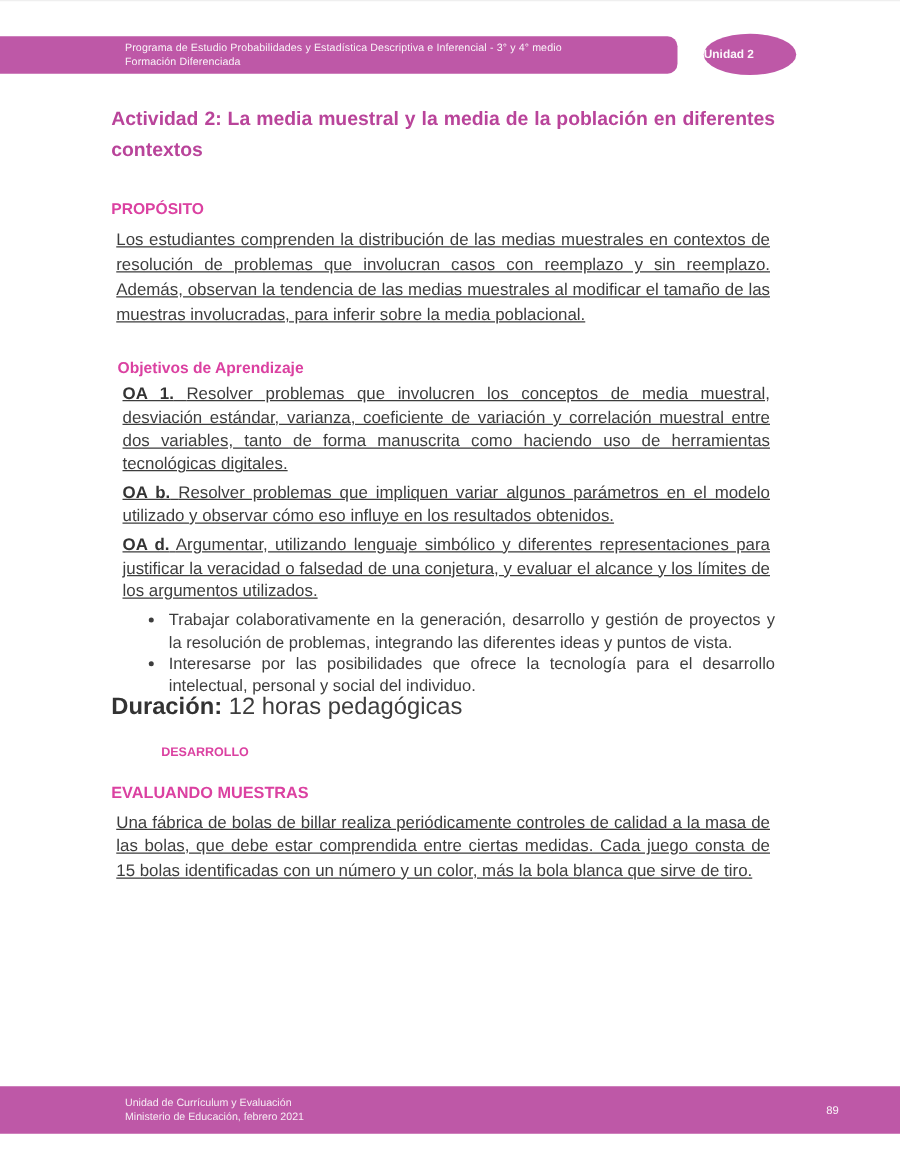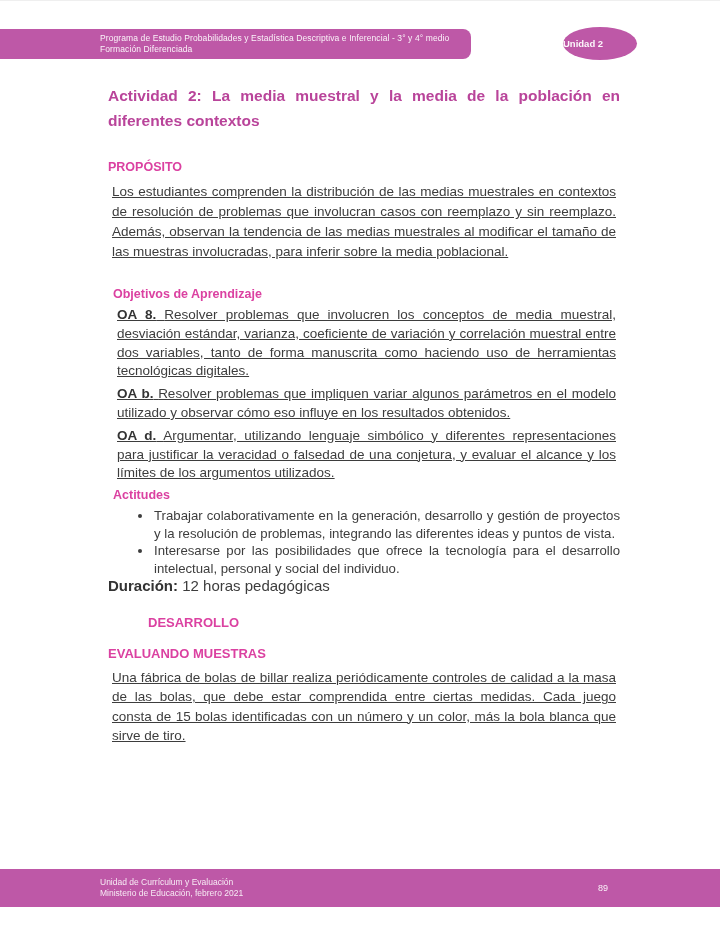--- a/index.html
+++ b/index.html
@@ -17,21 +17,21 @@
     height: 932px;
     background: #ffffff;
     border-top: 1px solid #efefef;
   }
 
   
   .header-bar {
     position: absolute;
     left: 0;
     top: 28px;
-    width: 471px;
+    width: 542px;
     height: 30px;
     background: #BE58A7;
     border-radius: 0 8px 8px 0;
     box-sizing: border-box;
     padding-left: 100px;
     display: flex;
     flex-direction: column;
     justify-content: center;
     color: rgba(255,255,255,0.93);
     font-size: 8.5px;
@@ -50,21 +50,21 @@
     align-items: center;
     justify-content: flex-start;
     color: rgba(255,255,255,0.95);
     font-size: 9.5px;
     font-weight: 600;
   }
 
   
   .content {
     position: absolute;
-    left: 108px;
+    left: 89px;
     right: 100px;
     top: 0;
     color: #3d3d3d;
   }
   .activity-title {
     padding-top: 82px;
     margin: 0;
     font-size: 15.5px;
     font-weight: 700;
     line-height: 25px;
@@ -74,21 +74,21 @@
   .section-heading {
     margin: 0;
     font-size: 12.5px;
     font-weight: 700;
     line-height: 16px;
     color: #DB41A1;
   }
   .h-proposito   { margin-top: 26px; }
   .h-objetivos   { margin-top: 24px; }
   .h-actitudes   { margin-top: 2px; }
-  .h-desarrollo  { margin-top: 18px; font-size: 13px; line-height: 20px; padding-left: 40px; }
+  .h-desarrollo  { margin-top: 18px; font-size: 10px; line-height: 20px; padding-left: 40px; }
   .h-evaluando   { margin-top: 11px;    font-size: 13px; line-height: 20px; }
 
   .para {
     margin: 4px;
     font-size: 13.5px;
     line-height: 20px;
     text-align: justify;
     text-decoration: underline;
   }
   .p-proposito { margin-top: 7px; }
@@ -109,38 +109,38 @@
     font-size: 13.2px;
     line-height: 17.5px;
   }
   .actitudes-list li {
     text-align: justify;
     padding-left: 1px;
     margin-left: 16px;
   }
   .duracion-line {
     margin: 0;
-    font-size: 15px;
+    font-size: 19px;
     line-height: 17.5px;
   }
 
   
   .footer-bar {
     position: absolute;
     left: 0;
     top: 868px;
     width: 720px;
     height: 38px;
     background: #BE58A7;
     box-sizing: border-box;
     display: flex;
     align-items: center;
     justify-content: space-between;
     padding-left: 100px;
-    padding-right: 112px;
+    padding-right: 49px;
     color: rgba(255,255,255,0.88);
     font-size: 8.5px;
     line-height: 11px;
   }
   .footer-page-number {
     font-size: 9px;
     color: rgba(255,255,255,0.92);
   }
 </style>
 </head>
@@ -158,26 +158,25 @@
 
   <div class="content">
 
     <h1 class="activity-title">Actividad 2: La media muestral y la media de la población en diferentes contextos</h1>
 
     <h2 class="section-heading h-proposito">PROPÓSITO</h2>
     <p class="para p-proposito">Los estudiantes comprenden la distribución de las medias muestrales en contextos de resolución de problemas que involucran casos con reemplazo y sin reemplazo. Además, observan la tendencia de las medias muestrales al modificar el tamaño de las muestras involucradas, para inferir sobre la media poblacional.</p>
 
     <h2 class="section-heading h-objetivos indent">Objetivos de Aprendizaje</h2>
     <div class="oa-block">
-      <p class="para"><b class="inline-label">OA 8.</b> <span>Resolver problemas que involucren los conceptos de media muestral, desviación estándar, varianza, coeficiente de variación y correlación muestral entre dos variables, tanto de forma manuscrita como haciendo uso de herramientas tecnológicas digitales.</span></p>
+      <p class="para"><b class="inline-label">OA 1.</b> <span>Resolver problemas que involucren los conceptos de media muestral, desviación estándar, varianza, coeficiente de variación y correlación muestral entre dos variables, tanto de forma manuscrita como haciendo uso de herramientas tecnológicas digitales.</span></p>
       <p class="para"><b class="inline-label">OA b.</b> <span>Resolver problemas que impliquen variar algunos parámetros en el modelo utilizado y observar cómo eso influye en los resultados obtenidos.</span></p>
       <p class="para"><b class="inline-label">OA d.</b> <span>Argumentar, utilizando lenguaje simbólico y diferentes representaciones para justificar la veracidad o falsedad de una conjetura, y evaluar el alcance y los límites de los argumentos utilizados.</span></p>
     </div>
 
-    <h2 class="section-heading h-actitudes indent">Actitudes</h2>
     <ul class="actitudes-list">
       <li>Trabajar colaborativamente en la generación, desarrollo y gestión de proyectos y la resolución de problemas, integrando las diferentes ideas y puntos de vista.</li>
       <li>Interesarse por las posibilidades que ofrece la tecnología para el desarrollo intelectual, personal y social del individuo.</li>
     </ul>
     <p class="duracion-line"><b class="inline-label">Duración:</b> <span>12 horas pedagógicas</span></p>
 
     <h2 class="section-heading h-desarrollo">DESARROLLO</h2>
     <h2 class="section-heading h-evaluando">EVALUANDO MUESTRAS</h2>
     <p class="para p-fabrica">Una fábrica de bolas de billar realiza periódicamente controles de calidad a la masa de las bolas, que debe estar comprendida entre ciertas medidas. Cada juego consta de 15 bolas identificadas con un número y un color, más la bola blanca que sirve de tiro.</p>
 

